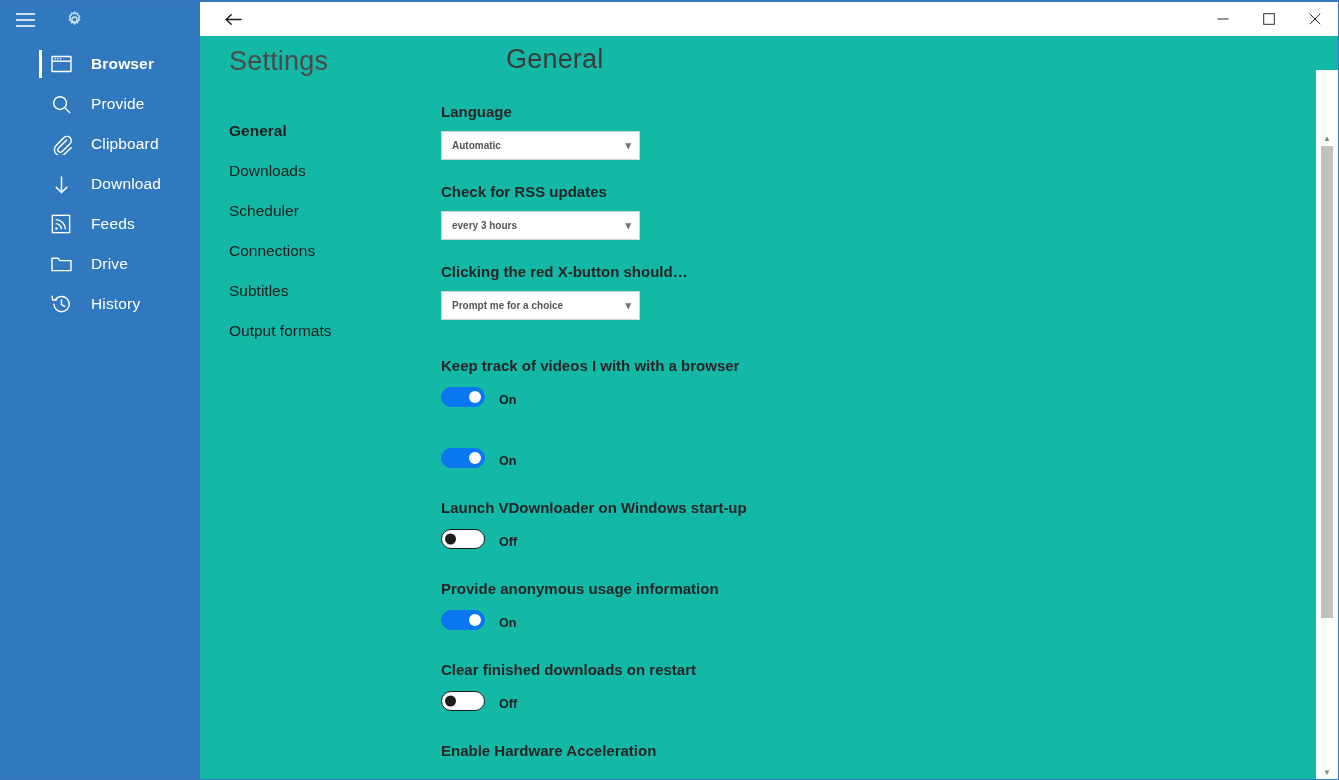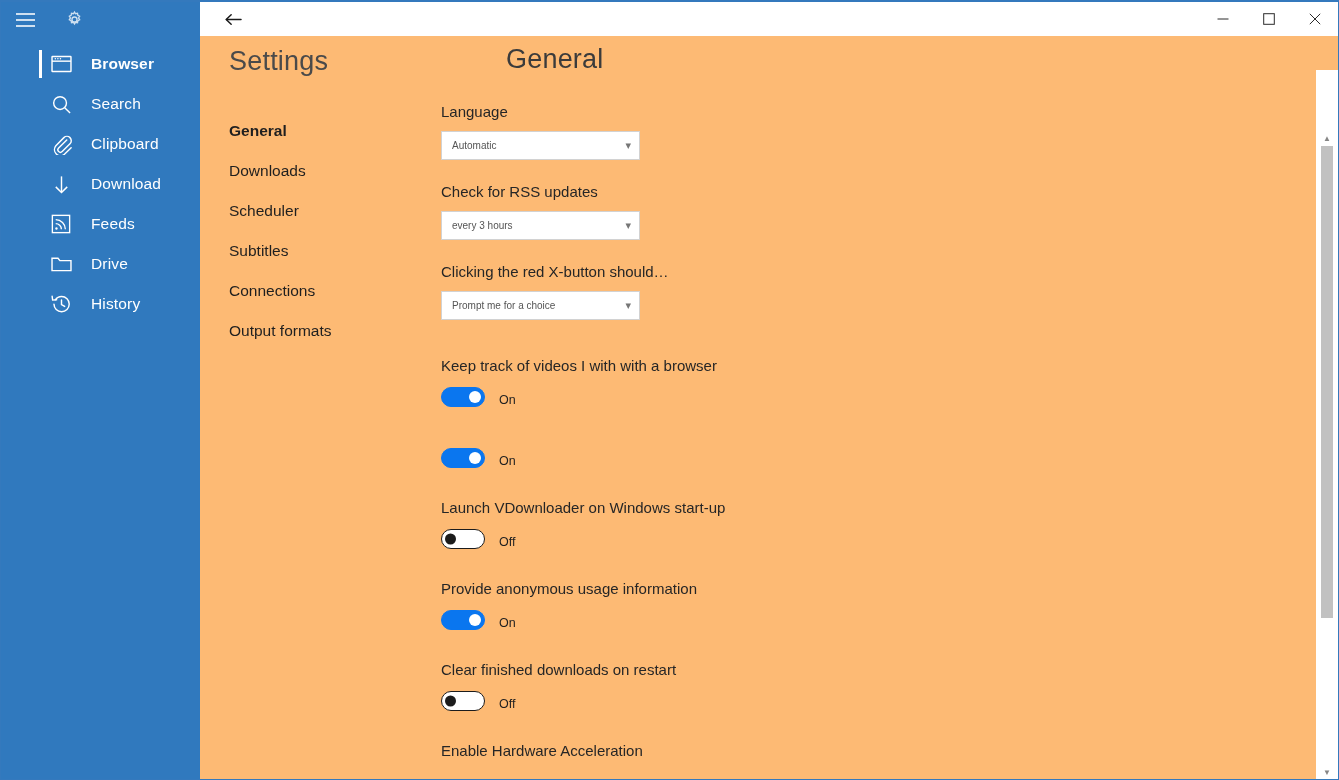--- a/index.html
+++ b/index.html
@@ -132,21 +132,21 @@
     cursor: pointer;
     color: #2b2b2b;
   }
 
   
   #content {
     position: absolute;
     left: 199px; top: 34px;
     width: 1138px;
     height: 744px;
-    background: #fdba74;
+    background: #14b8a6;
     z-index: 15;
   }
 
   #settings-title {
     position: absolute;
     left: 29px; top: 10px;
     font-size: 27px;
     font-weight: 300;
     color: #4a4a4a;
     letter-spacing: 0.2px;
@@ -182,21 +182,21 @@
     left: 241px; top: 66px;
     width: 860px;
     height: 678px;
     overflow: hidden;
   }
   .setting-label {
     font-size: 15px;
     color: #262626;
     line-height: 20px;
   }
-  .group { margin-bottom: 0; }
+  .group { margin-bottom: 0; font-weight: bold; }
 
   .dropdown {
     margin-top: 9px;
     width: 199px;
     height: 29px;
     border: 1px solid #d2d2d2;
     background: #ffffff;
     display: flex;
     align-items: center;
     padding: 0 8px 0 10px;
@@ -364,21 +364,21 @@
         <span class="nav-label">Browser</span>
       </div>
 
       <div class="nav-item">
         <span class="nav-ico">
           <svg width="21" height="21" viewBox="0 0 22 22" fill="none" stroke="#ffffff" stroke-width="1.5">
             <circle cx="9.5" cy="9.5" r="6.7"></circle>
             <line x1="14.4" y1="14.4" x2="20" y2="20"></line>
           </svg>
         </span>
-        <span class="nav-label">Search</span>
+        <span class="nav-label">Provide</span>
       </div>
 
       <div class="nav-item">
         <span class="nav-ico">
           <svg width="21" height="21" viewBox="0 0 22 22" fill="none" stroke="#ffffff" stroke-width="1.5" stroke-linecap="round">
             <path d="M16.5 6.2L8 14.7a2.6 2.6 0 003.7 3.7l8.2-8.2a4.5 4.5 0 00-6.4-6.4L5.1 12.3a6.4 6.4 0 009 9l7-7"></path>
           </svg>
         </span>
         <span class="nav-label">Clipboard</span>
       </div>
@@ -457,22 +457,22 @@
 
   <div id="content">
 
     <div id="settings-title">Settings</div>
     <div id="page-title">General</div>
 
     <div id="subnav">
       <div class="subnav-item active">General</div>
       <div class="subnav-item">Downloads</div>
       <div class="subnav-item">Scheduler</div>
+      <div class="subnav-item">Connections</div>
       <div class="subnav-item">Subtitles</div>
-      <div class="subnav-item">Connections</div>
       <div class="subnav-item">Output formats</div>
     </div>
 
     <div id="panel">
 
       <div class="group">
         <div class="setting-label">Language</div>
         <div class="dropdown">
           <span class="dd-value">Automatic</span>
           <span class="chev">▾</span>

